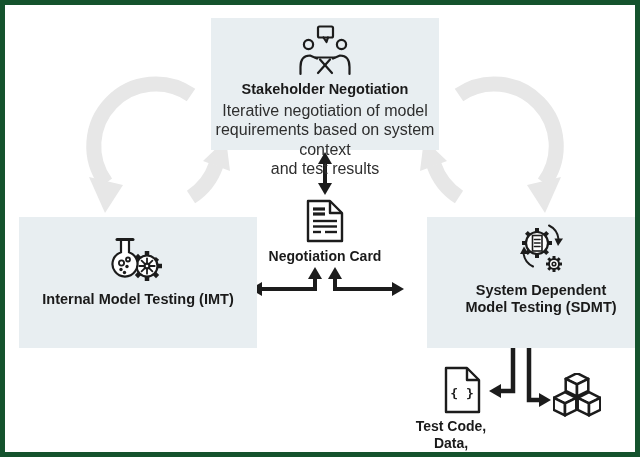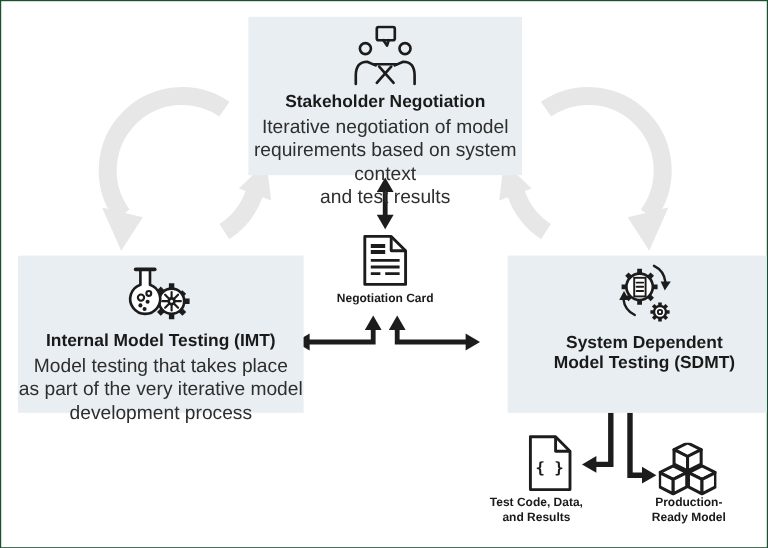--- a/index.html
+++ b/index.html
@@ -1,35 +1,35 @@
 <!DOCTYPE html>
 <html><head>
 <meta charset="utf-8">
 <style>
   html,body{margin:0;padding:0;background:#fff;}
   .canvas{
     position:relative;width:640px;height:457px;background:#ffffff;
-    border:1px solid #14532d;box-sizing:border-box;overflow:hidden;
+    border:5px solid #14532d;box-sizing:border-box;overflow:hidden;
     font-family:"Liberation Sans","DejaVu Sans",sans-serif;color:#1c1c1c;
   }
   svg.overlay{position:absolute;left:0;top:0;width:640px;height:457px;z-index:0;}
   .box{
     position:absolute;background:#e8eef1;z-index:1;
     display:flex;flex-direction:column;align-items:center;text-align:center;
     box-sizing:border-box;
   }
   .box-top{left:206px;top:13px;width:228px;height:132px;padding-top:7px;}
-  .box-left{left:14px;top:212px;width:238px;height:131px;padding-top:7px;}
+  .box-left{left:14px;top:212px;width:238px;height:131px;padding-top:18px;}
   .box-right{left:422px;top:212px;width:228px;height:131px;padding-top:5px;}
   .box .title{font-weight:700;font-size:14.5px;line-height:1.15;color:#1a1a1a;margin-top:4px;white-space:pre-line;}
   .box .desc{font-size:16px;line-height:1.22;color:#2e2e2e;margin-top:3px;white-space:pre-line;}
   .icon{line-height:0;}
   .floating{position:absolute;z-index:1;line-height:0;}
   .small-label{
-    position:absolute;z-index:1;font-weight:700;font-size:10px;line-height:1.2;
+    position:absolute;z-index:1;font-weight:700;font-size:14px;line-height:1.2;
     color:#1a1a1a;text-align:center;white-space:pre-line;
   }
 </style>
 </head>
 <body>
 
 <div class="canvas">
 
   <svg class="overlay" viewBox="0 0 640 457">
 
@@ -124,23 +124,20 @@
         <path d="M14 6 L14 17.2 A 12.5 12.5 0 1 0 22 17.2 L22 6" fill="#ffffff"></path>
         <path d="M10 4.5 L26 4.5" stroke-width="3"></path>
         <circle cx="14.5" cy="28" r="2.6" stroke-width="1.8"></circle>
         <circle cx="21" cy="24.5" r="2" stroke-width="1.8"></circle>
         <circle cx="14" cy="34.5" r="1.7" fill="#1c1c1c" stroke="none"></circle>
         <circle cx="20" cy="31.5" r="1.7" fill="#1c1c1c" stroke="none"></circle>
         <circle cx="17.5" cy="37.5" r="1.7" fill="#1c1c1c" stroke="none"></circle>
       </svg>
     </span>
     <div class="title">Internal Model Testing (IMT)</div>
-    <div class="desc">Model testing that takes place
-as part of the very iterative model
-development process</div>
   </div>
 
   <div class="box box-right">
     <span class="icon">
       <svg width="58" height="56" viewBox="0 0 58 56" fill="none" stroke="#1c1c1c" stroke-width="2.2" stroke-linecap="round">
         <g stroke-width="4" stroke-linecap="butt">
           <path d="M36 21 L40 21"></path>
             <path d="M32.8 28.8 L35.6 31.6"></path>
           <path d="M25 32 L25 36"></path>
             <path d="M17.2 28.8 L14.4 31.6"></path>
@@ -209,16 +206,14 @@
           <path d="M8 0 L16 4 L8 8 L0 4 Z"></path>
           <path d="M0 4 L0 12.5 L8 16.5 L8 8 Z"></path>
           <path d="M16 4 L16 12.5 L8 16.5 L8 8 Z"></path>
         </g>
       </defs>
       <use href="#cube" transform="translate(9,0)"></use>
       <use href="#cube" transform="translate(0.5,13.5)"></use>
       <use href="#cube" transform="translate(17.5,13.5)"></use>
     </svg>
   </div>
-  <div class="small-label" style="left:523px;top:413px;width:100px;">Production-
-Ready Model</div>
 
 </div>
 
 </body></html>

